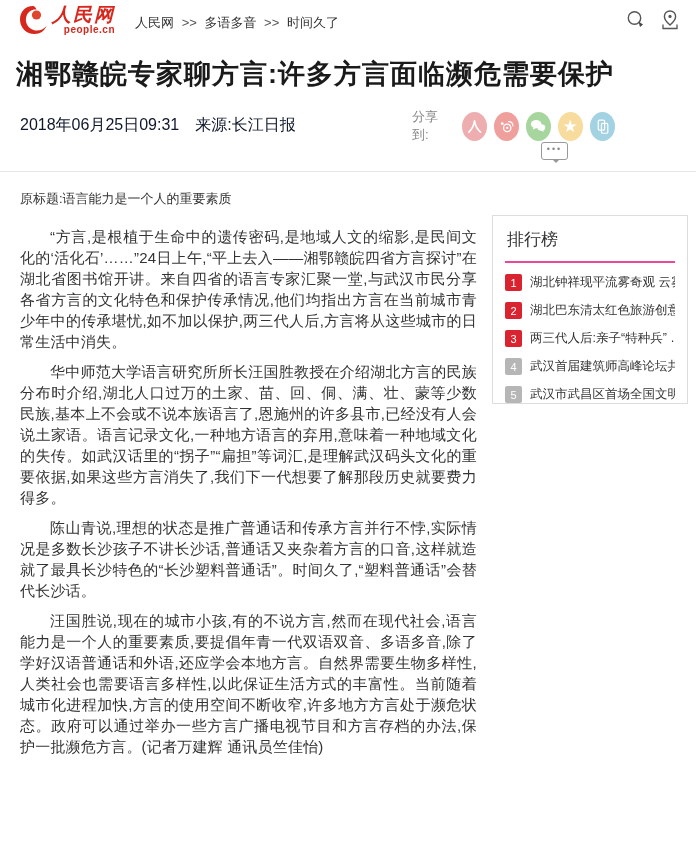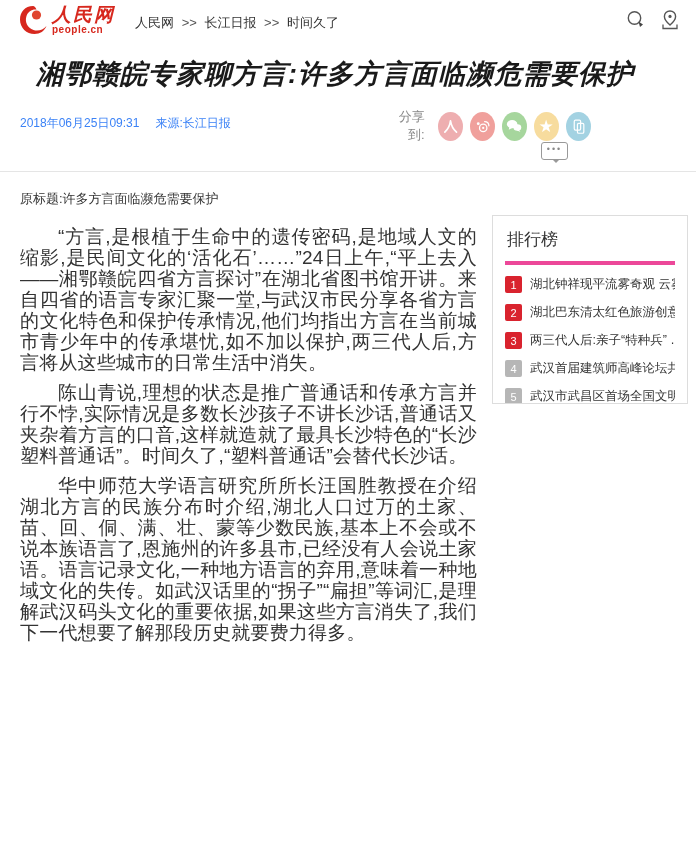--- a/index.html
+++ b/index.html
@@ -6,34 +6,34 @@
   html,body { background:#fff; }
   body { width:696px; height:859px; position:relative; overflow:hidden;
          font-family:"Liberation Sans","DejaVu Sans",sans-serif; color:#333; }
   .page { position:relative; width:584px; height:859px; background:#fff; }
 
   
   .site-header { position:absolute; left:0; top:0; width:696px; height:46px; }
   .logo { position:absolute; left:18px; top:4px; display:flex; align-items:center; gap:4px; cursor:pointer; }
   .logo-text { display:flex; flex-direction:column; line-height:1; }
   .logo-cn { color:#d7281e; font-size:19px; font-weight:bold; font-style:italic; letter-spacing:2px; }
-  .logo-en { color:#d7281e; font-size:10px; font-weight:bold; text-align:left; margin-top:1px; letter-spacing:0.5px; }
+  .logo-en { color:#d7281e; font-size:10px; font-weight:bold; text-align:right; margin-top:1px; letter-spacing:0.5px; }
   .breadcrumb { position:absolute; left:135px; top:14px; font-size:13px; color:#333; }
   .breadcrumb .crumb { cursor:pointer; }
   .breadcrumb .sep { color:#555; margin:0 4px; }
   .hdr-icons { position:absolute; right:14px; top:8px; display:flex; gap:10px; }
   .hdr-icon { width:24px; height:24px; cursor:pointer; display:flex; align-items:center; justify-content:center; }
 
   
-  .article-title { position:absolute; left:36px; top:56px; width:660px;
-                   font-size:27px; font-weight:bold; color:#1a1a1a; letter-spacing:1px;font-style:italic; }
+  .article-title { position:absolute; left:16px; top:56px; width:660px;
+                   font-size:27px; font-weight:bold; color:#1a1a1a; letter-spacing:1px; }
   .meta-row { position:absolute; left:20px; top:115px; display:flex; align-items:flex-end;
-              font-size:12px; color:#3b82f6; }
+              font-size:16px; color:#0f172a; }
   .meta-row .src { margin-left:16px; }
-  .share-row { position:absolute; left:388px; top:108px; display:flex; align-items:center;text-align:right; }
+  .share-row { position:absolute; left:412px; top:108px; display:flex; align-items:center; }
   .share-label { font-size:13px; color:#888; margin-right:6px; }
   .share-btn { width:29px; height:29px; border-radius:50%; margin-left:7px;
                display:flex; align-items:center; justify-content:center; cursor:pointer; }
   .share-people { background:#eeaeb0; }
   .share-weibo  { background:#f0a09c; }
   .share-wechat { background:#a6d69d; }
   .share-qzone  { background:#f7dc9e; }
   .share-mobile { background:#a3d2e2; }
   .share-glyph { color:#fff; font-size:15px; line-height:1; }
   .star-glyph { font-size:17px; color:#fff; }
@@ -44,27 +44,27 @@
   .comment-dots { color:#888; font-size:9px; letter-spacing:2px; line-height:1; margin-top:-3px; }
   .comment-tail { position:absolute; left:10px; bottom:-4px; width:0; height:0;
                   border-left:4px solid transparent; border-right:4px solid transparent;
                   border-top:4px solid #999; }
 
   .head-divider { position:absolute; left:0; top:171px; width:696px; height:1px; background:#e5e5e5; }
 
   
   .main-col { position:absolute; left:20px; top:190px; width:457px; }
   .orig-title { font-size:13px; color:#333; margin-bottom:18px; }
-  .main-col p { font-size:19px; line-height:21px; color:#333; text-align:justify;
+  .main-col p { font-size:15px; line-height:21px; color:#333; text-align:justify;
                 text-indent:2em; margin-bottom:9px; letter-spacing:0.2px; }
 
   
   .ranking { position:absolute; left:492px; top:215px; width:196px; height:189px;
              border:1px solid #ddd; padding:10px 12px; overflow:hidden; background:#fff; }
-  .ranking-title { font-size:17px; color:#333; padding:2px 2px 10px 2px; border-bottom:4px solid #ec4899; }
+  .ranking-title { font-size:17px; color:#333; padding:2px 2px 10px 2px; border-bottom:2px solid #ec4899; }
   .rank-item { display:flex; align-items:center; margin-top:11px; cursor:pointer; }
   .rank-badge { flex:0 0 17px; width:17px; height:17px; border-radius:2px; margin-right:8px;
                 color:#fff; font-size:11px; display:flex; align-items:center; justify-content:center; }
   .rank-hot { background:#d9232e; }
   .rank-cold { background:#b6b6b6; }
   .rank-text { font-size:12.5px; color:#333; white-space:nowrap; overflow:hidden; }
 </style>
 </head>
 <body>
 
@@ -78,21 +78,21 @@
       </svg>
       <span class="logo-text">
         <span class="logo-cn">人民网</span>
         <span class="logo-en">people.cn</span>
       </span>
     </div>
 
     <div class="breadcrumb">
       <span class="crumb">人民网</span>
       <span class="sep">&gt;&gt;</span>
-      <span class="crumb">长江日报</span>
+      <span class="crumb">多语多音</span>
       <span class="sep">&gt;&gt;</span>
       <span class="crumb">时间久了</span>
     </div>
 
     <div class="hdr-icons">
       <span class="hdr-icon">
         <svg width="22" height="22" viewBox="0 0 22 22">
           <circle cx="9.5" cy="9" r="6.2" fill="none" stroke="#555" stroke-width="1.4"></circle>
           <polygon points="13.5,12.5 18,15.5 15,18" fill="#444"></polygon>
         </svg>
@@ -149,24 +149,25 @@
   </div>
 
   <div class="comment-btn">
     <span class="comment-dots">•••</span>
     <span class="comment-tail"></span>
   </div>
 
   <div class="head-divider"></div>
 
   <div class="main-col">
-    <div class="orig-title">原标题:许多方言面临濒危需要保护</div>
+    <div class="orig-title">原标题:语言能力是一个人的重要素质</div>
     <p>“方言,是根植于生命中的遗传密码,是地域人文的缩影,是民间文化的‘活化石’……”24日上午,“平上去入——湘鄂赣皖四省方言探讨”在湖北省图书馆开讲。来自四省的语言专家汇聚一堂,与武汉市民分享各省方言的文化特色和保护传承情况,他们均指出方言在当前城市青少年中的传承堪忧,如不加以保护,两三代人后,方言将从这些城市的日常生活中消失。</p>
+    <p>华中师范大学语言研究所所长汪国胜教授在介绍湖北方言的民族分布时介绍,湖北人口过万的土家、苗、回、侗、满、壮、蒙等少数民族,基本上不会或不说本族语言了,恩施州的许多县市,已经没有人会说土家语。语言记录文化,一种地方语言的弃用,意味着一种地域文化的失传。如武汉话里的“拐子”“扁担”等词汇,是理解武汉码头文化的重要依据,如果这些方言消失了,我们下一代想要了解那段历史就要费力得多。</p>
     <p>陈山青说,理想的状态是推广普通话和传承方言并行不悖,实际情况是多数长沙孩子不讲长沙话,普通话又夹杂着方言的口音,这样就造就了最具长沙特色的“长沙塑料普通话”。时间久了,“塑料普通话”会替代长沙话。</p>
-    <p>华中师范大学语言研究所所长汪国胜教授在介绍湖北方言的民族分布时介绍,湖北人口过万的土家、苗、回、侗、满、壮、蒙等少数民族,基本上不会或不说本族语言了,恩施州的许多县市,已经没有人会说土家语。语言记录文化,一种地方语言的弃用,意味着一种地域文化的失传。如武汉话里的“拐子”“扁担”等词汇,是理解武汉码头文化的重要依据,如果这些方言消失了,我们下一代想要了解那段历史就要费力得多。</p>
+    <p>汪国胜说,现在的城市小孩,有的不说方言,然而在现代社会,语言能力是一个人的重要素质,要提倡年青一代双语双音、多语多音,除了学好汉语普通话和外语,还应学会本地方言。自然界需要生物多样性,人类社会也需要语言多样性,以此保证生活方式的丰富性。当前随着城市化进程加快,方言的使用空间不断收窄,许多地方方言处于濒危状态。政府可以通过举办一些方言广播电视节目和方言存档的办法,保护一批濒危方言。(记者万建辉 通讯员竺佳怡)</p>
   </div>
 
   <div class="ranking">
     <div class="ranking-title">排行榜</div>
 
     <div class="rank-item">
       <span class="rank-badge rank-hot">1</span>
       <span class="rank-text">湖北钟祥现平流雾奇观 云雾…</span>
     </div>
     <div class="rank-item">

